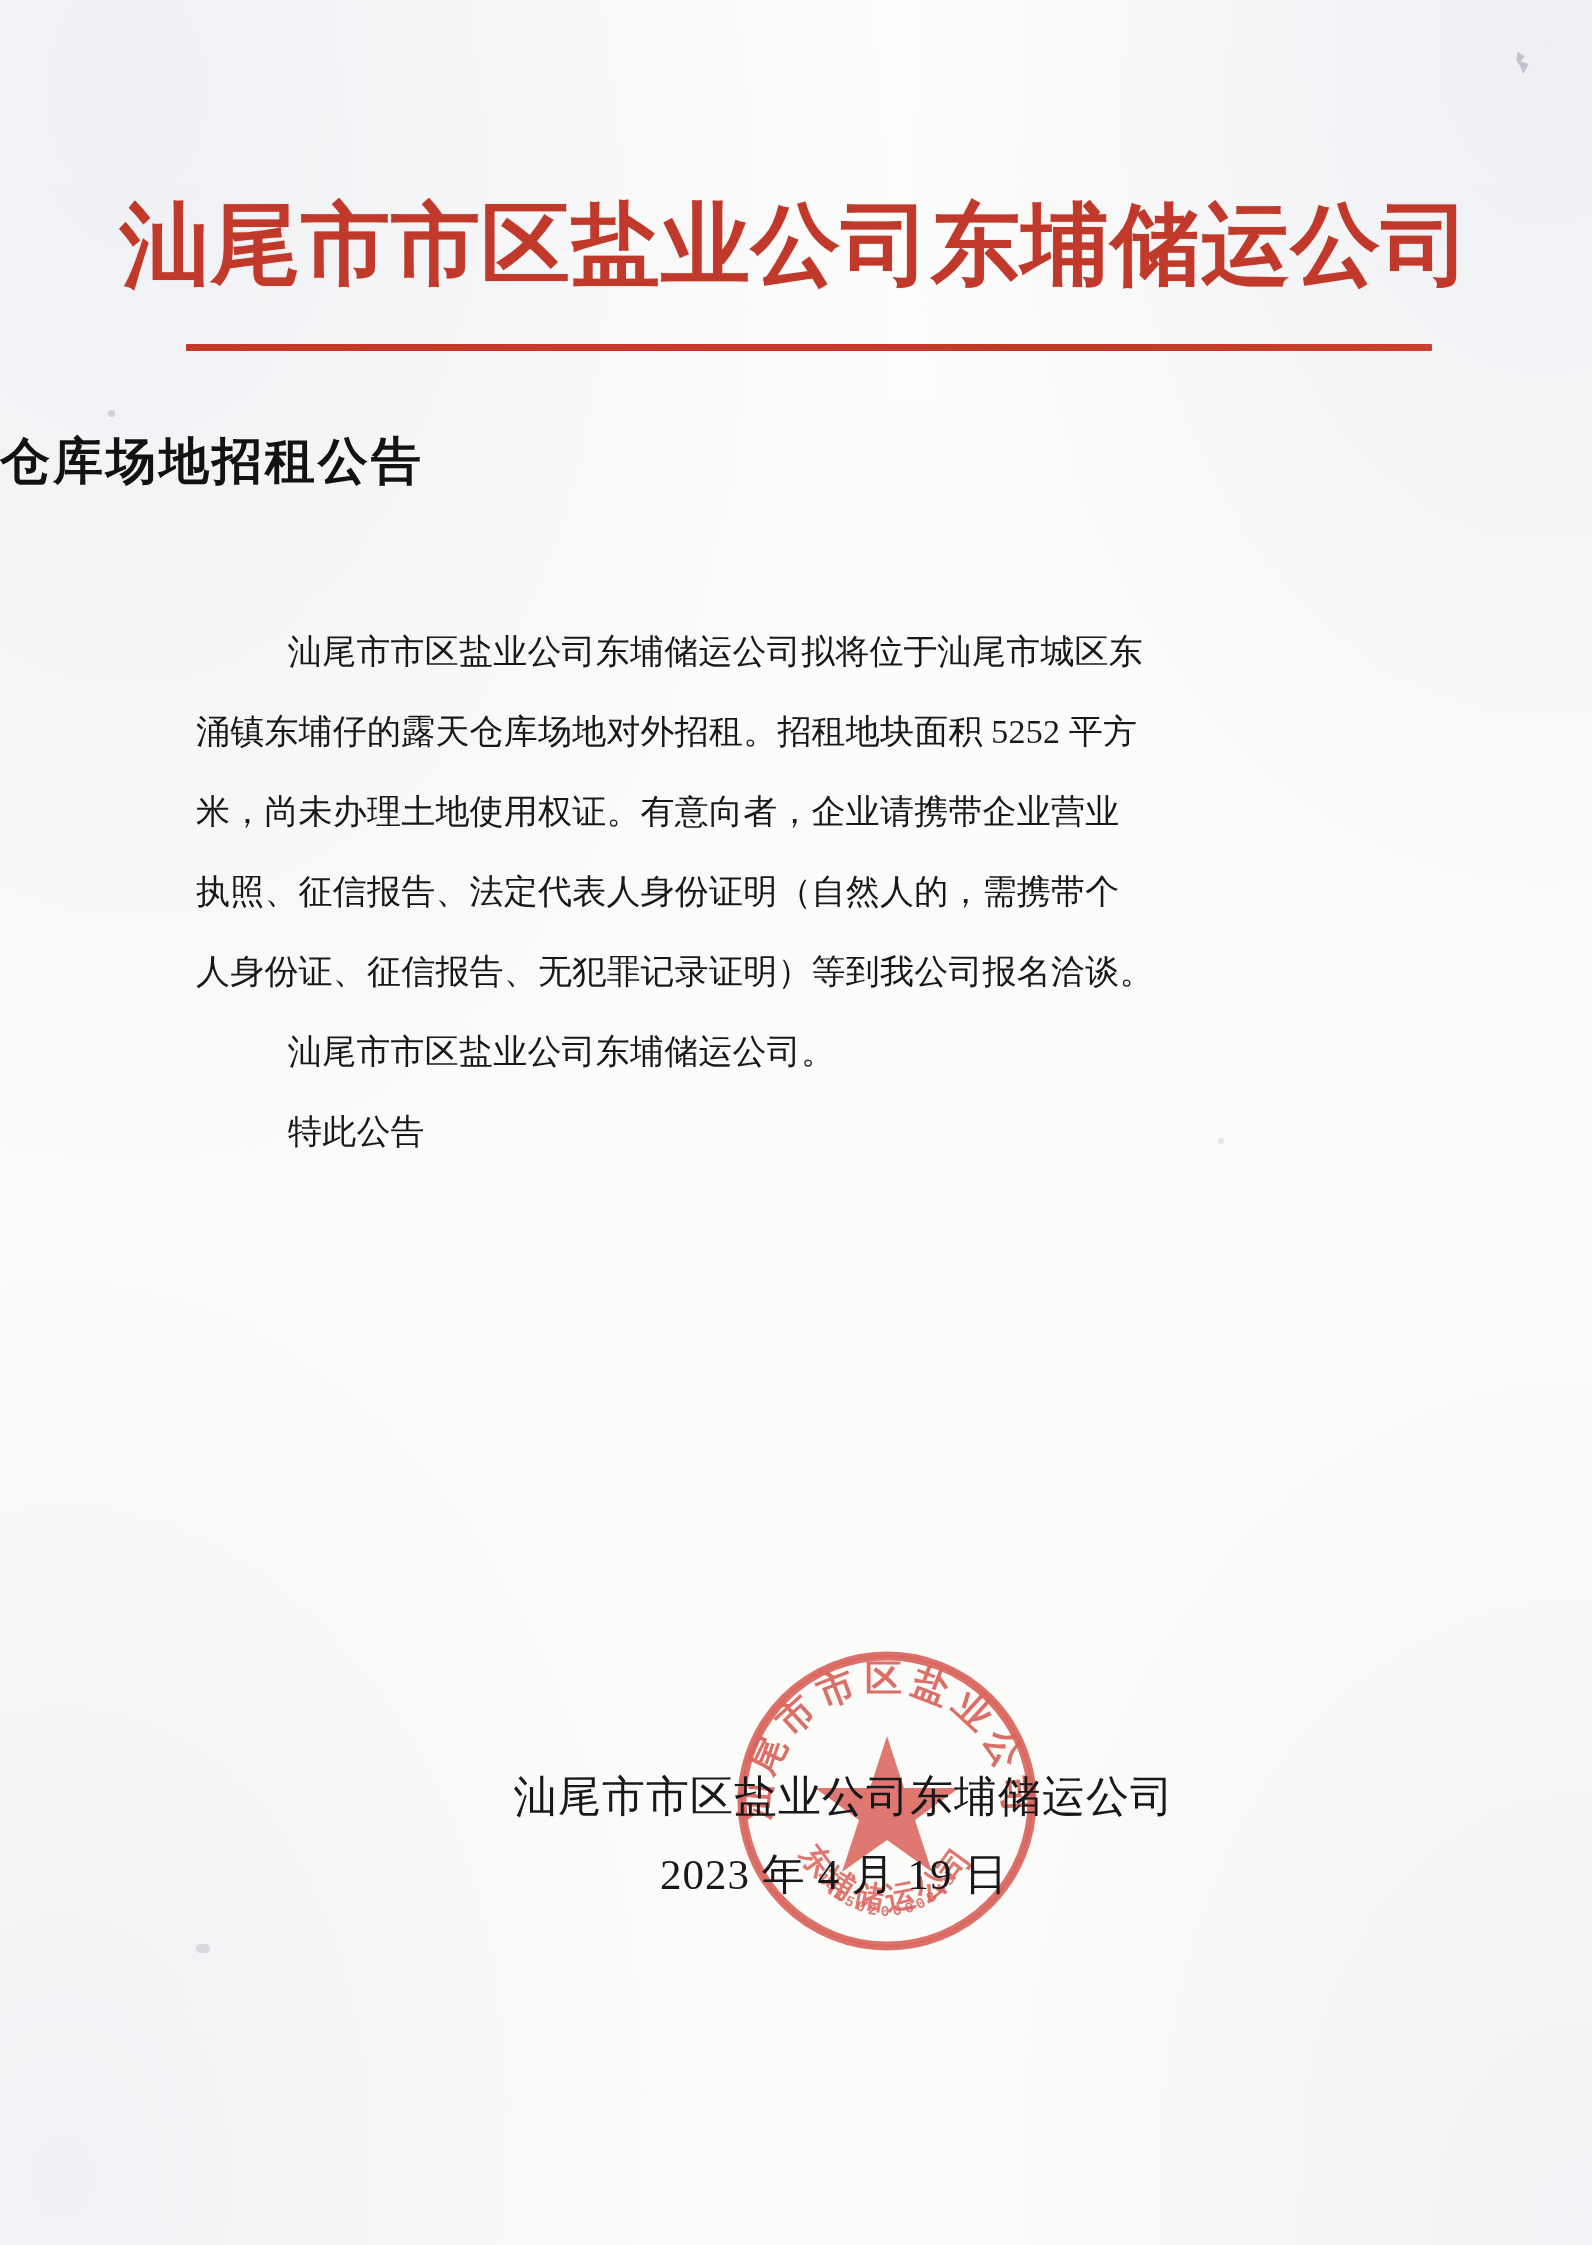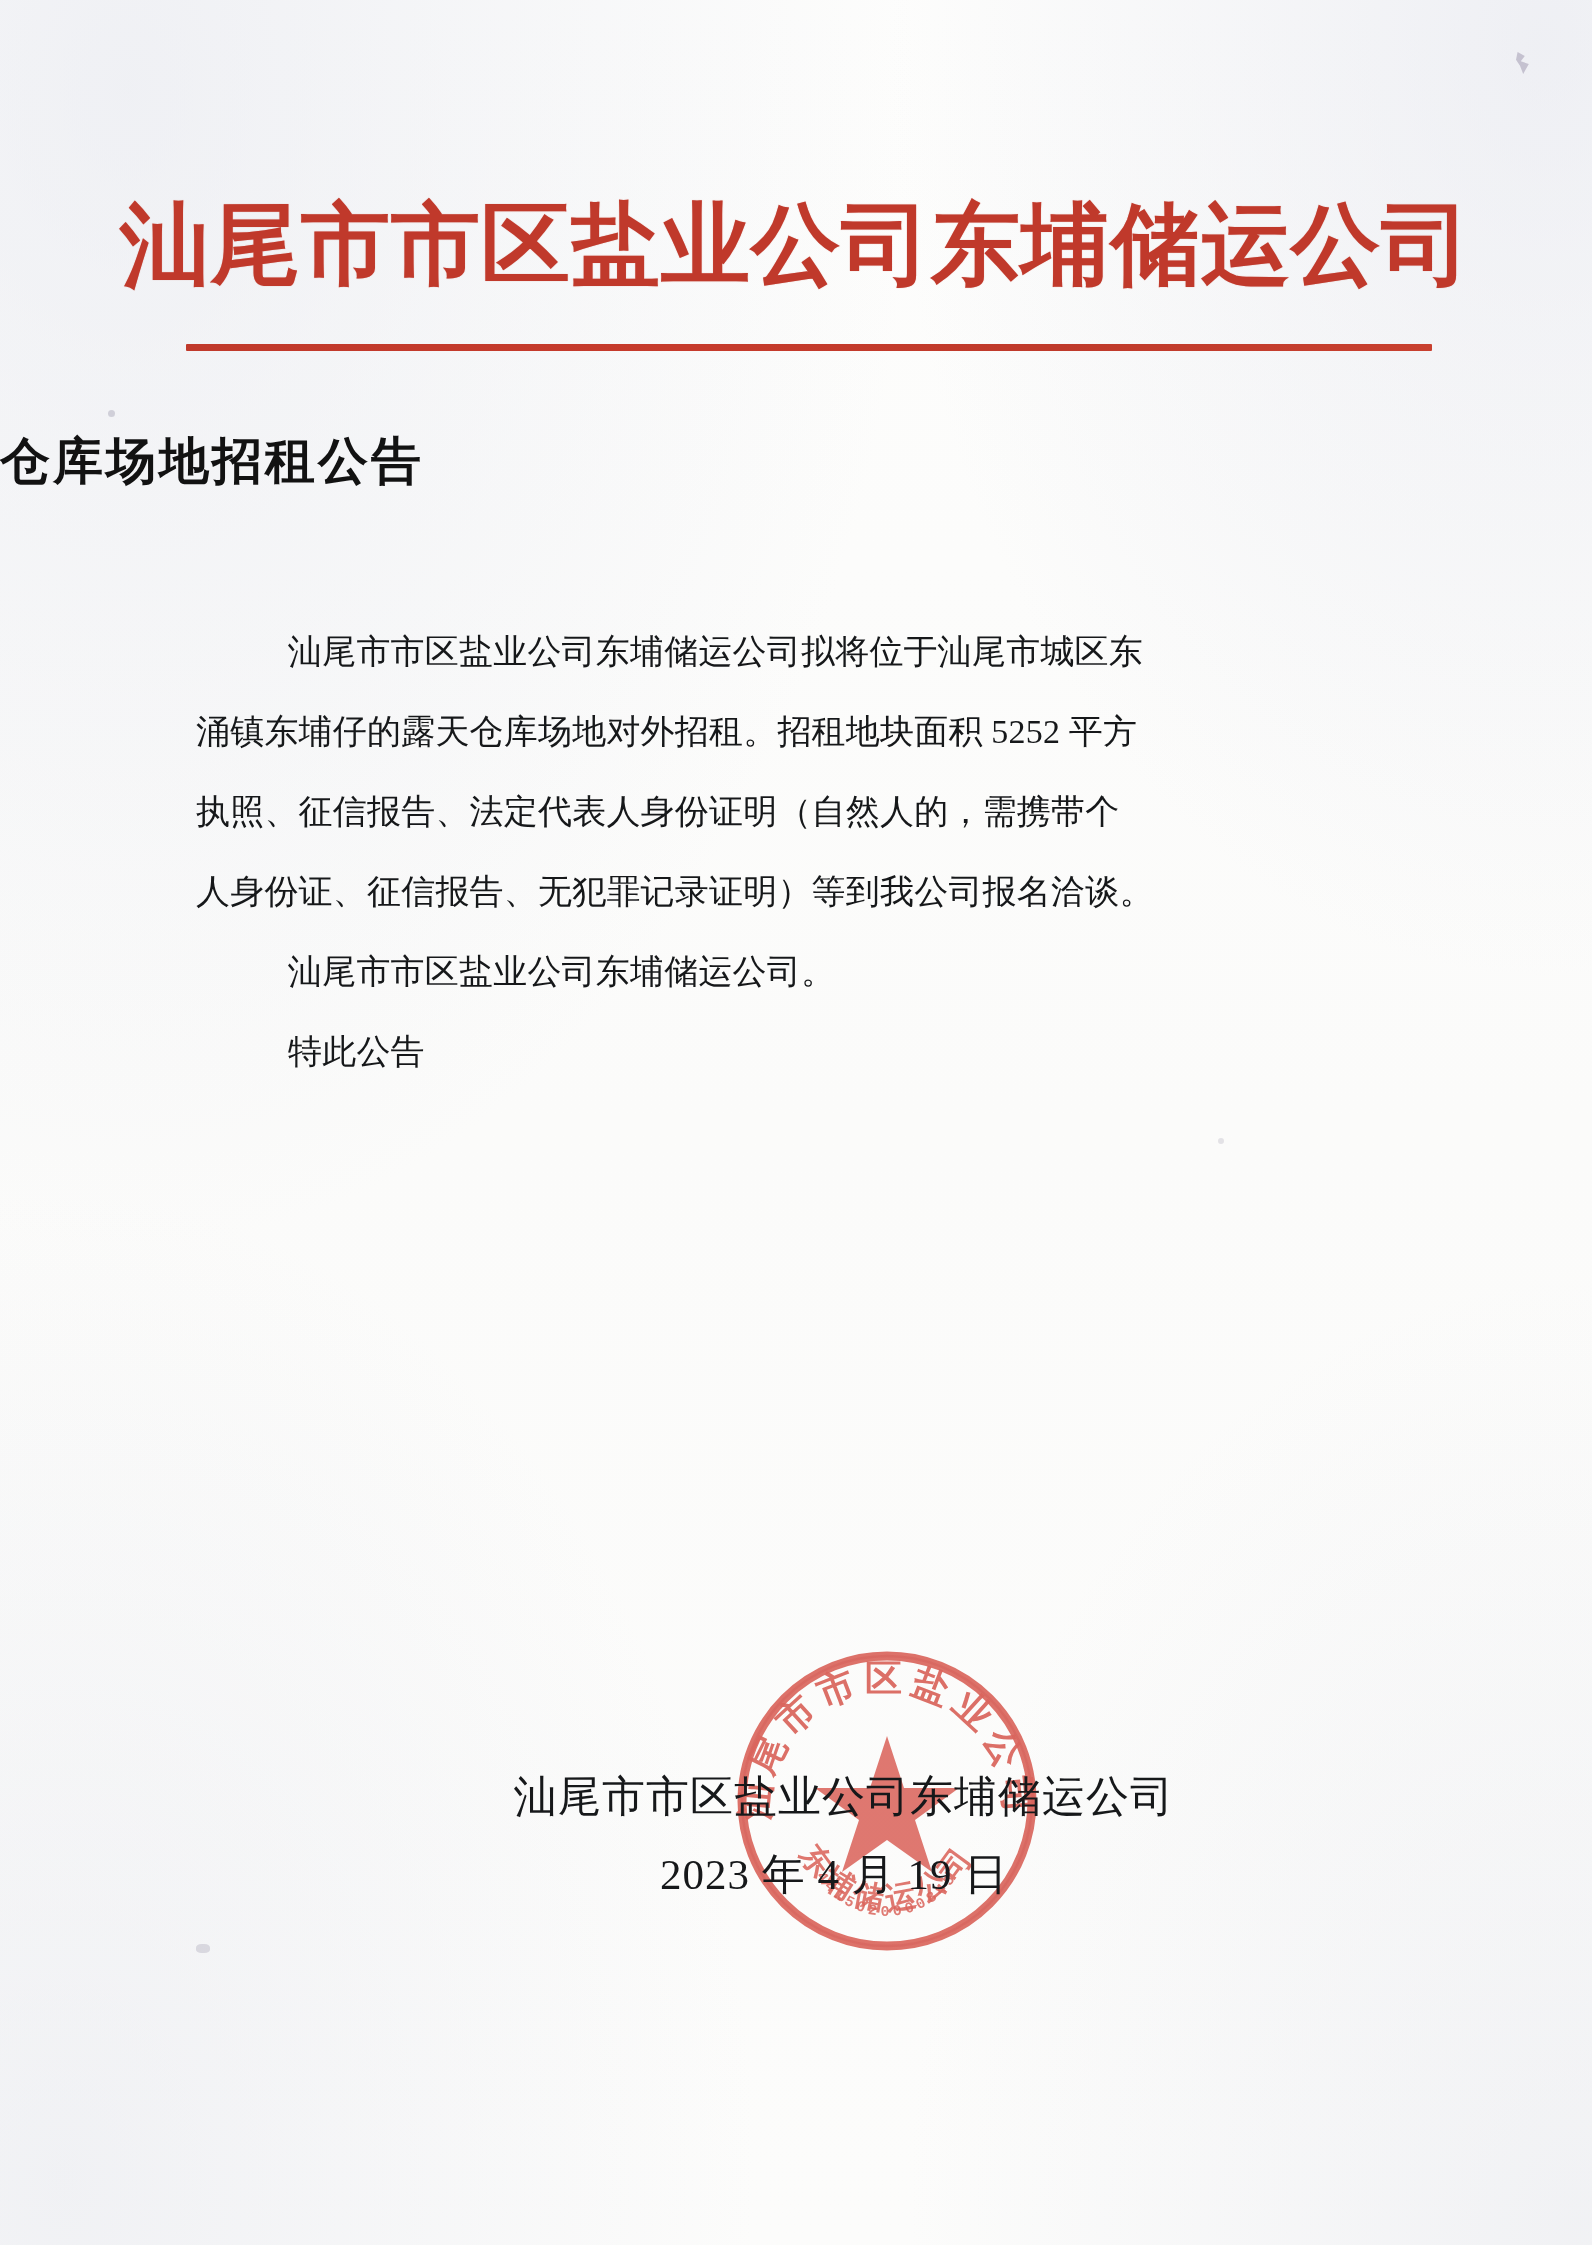--- a/index.html
+++ b/index.html
@@ -186,20 +186,21 @@
     <div id="header-rule"></div>
   </div>
 
   <div id="doc-title">仓库场地招租公告</div>
 
   <div id="body-block">
 
     <div class="para">
       <span class="line indent">汕尾市市区盐业公司东埔储运公司拟将位于汕尾市城区东</span>
       <span class="line">涌镇东埔仔的露天仓库场地对外招租。招租地块面积 5252 平方</span>
+      <span class="line">米，尚未办理土地使用权证。有意向者，企业请携带企业营业</span>
       <span class="line">执照、征信报告、法定代表人身份证明（自然人的，需携带个</span>
       <span class="line">人身份证、征信报告、无犯罪记录证明）等到我公司报名洽谈。</span>
     </div>
 
     <div class="para">
     </div>
 
 
     <div class="para">
       <span class="line indent">汕尾市市区盐业公司东埔储运公司。</span>

